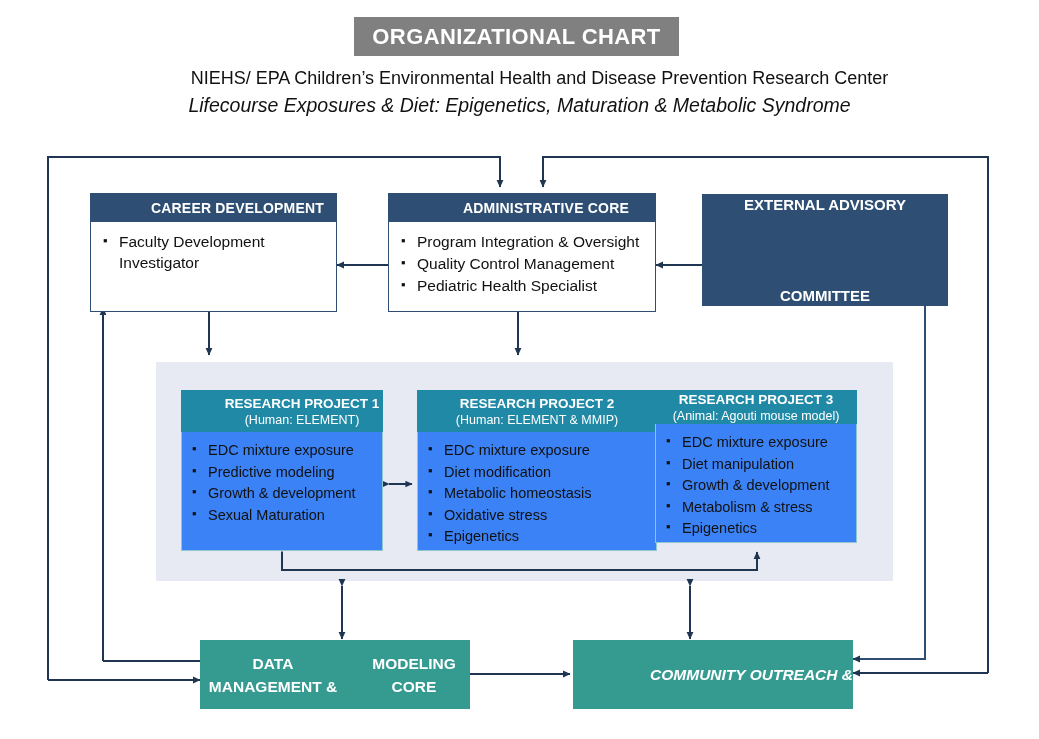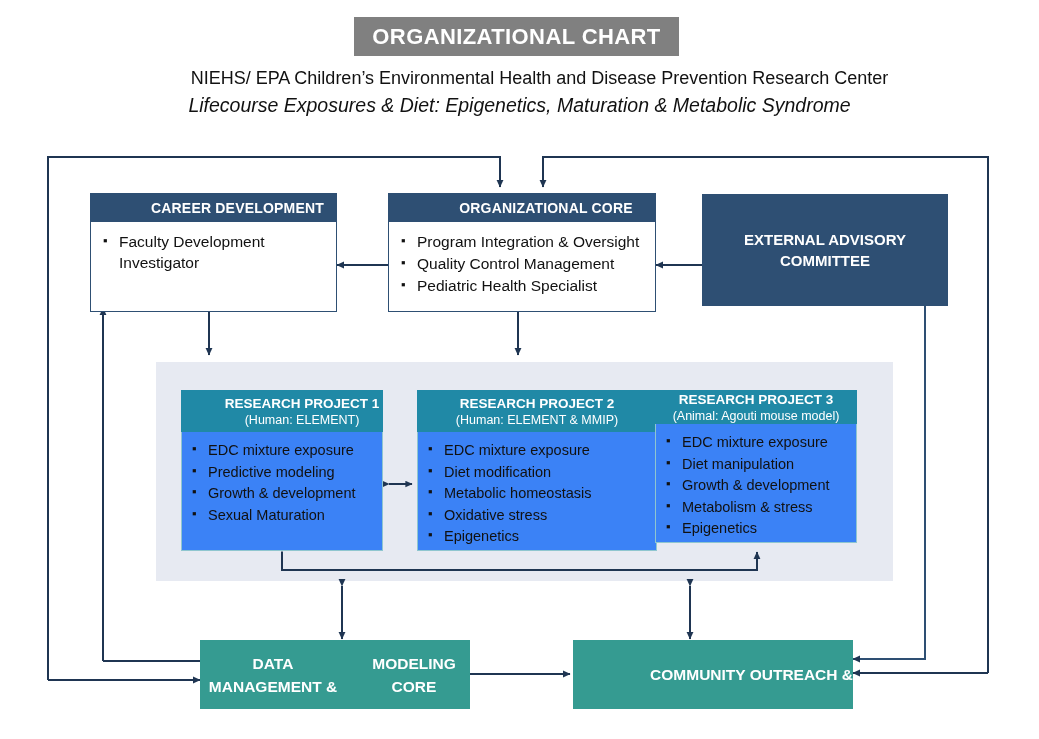--- a/index.html
+++ b/index.html
@@ -128,32 +128,32 @@
     </div>
     <div class="body" style="height:90px;">
       <ul class="bl">
         <li>Faculty Development Investigator</li>
       </ul>
     </div>
   </div>
 
   <div class="box" style="left:388px;top:193px;width:268px;">
     <div class="hdr" style="height:29px;">
-      <div class="t">ORGANIZATIONAL CORE</div>
+      <div class="t">ADMINISTRATIVE CORE</div>
     </div>
     <div class="body" style="height:90px;">
       <ul class="bl">
         <li>Program Integration &amp; Oversight</li>
         <li>Quality Control Management</li>
         <li>Pediatric Health Specialist</li>
       </ul>
     </div>
   </div>
 
-  <div class="box solid" style="left:702px;top:194px;width:246px;height:112px;">
+  <div class="box solid" style="left:702px;top:194px;width:246px;height:112px;justify-content:space-between;">
     <div>EXTERNAL ADVISORY</div>
     <div>COMMITTEE</div>
   </div>
 
   <div class="box" style="left:181px;top:390px;width:202px;">
     <div class="rp-hdr" style="height:42px;padding-left:40px;">
       <div class="t">RESEARCH PROJECT 1</div>
       <div class="s">(Human: ELEMENT)</div>
     </div>
     <div class="rp-body" style="height:119px;">
@@ -196,17 +196,17 @@
         <li>Epigenetics</li>
       </ul>
     </div>
   </div>
 
   <div class="box teal" style="left:200px;top:640px;width:270px;height:69px;">
     <div>DATA MANAGEMENT &amp;</div>
     <div>MODELING CORE</div>
   </div>
 
-  <div class="box teal" style="left:573px;top:640px;width:280px;height:69px;">
+  <div class="box teal" style="left:573px;top:640px;width:280px;height:69px;font-style:italic;">
     <div>COMMUNITY OUTREACH &amp;</div>
   </div>
 
 </div>
 
 </body></html>

